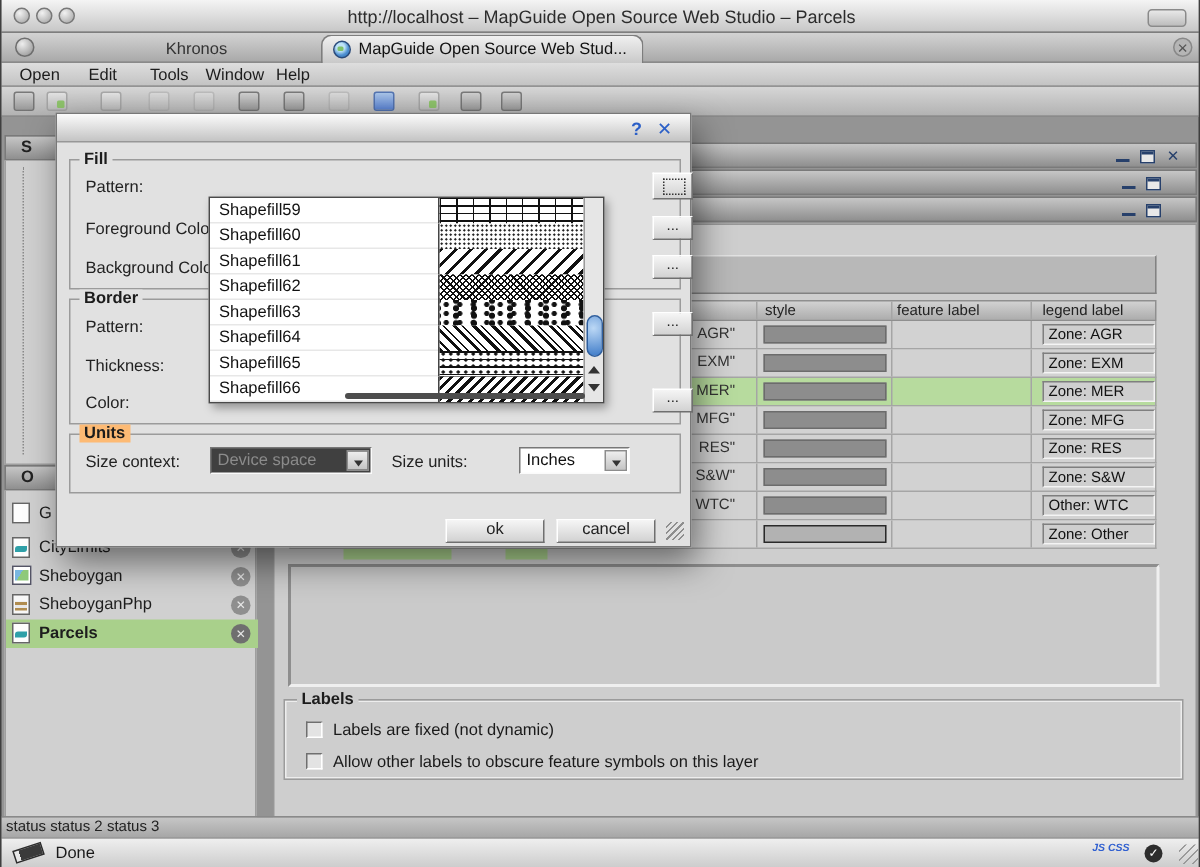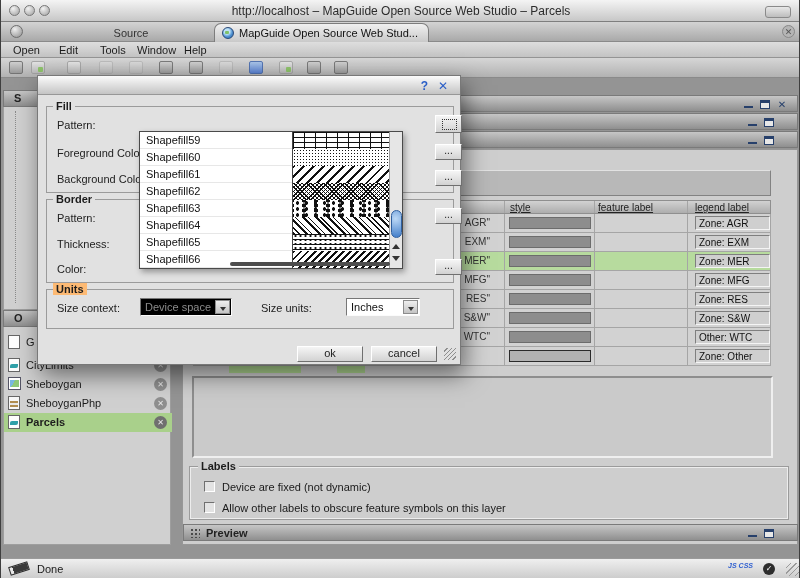--- a/index.html
+++ b/index.html
@@ -61,21 +61,21 @@
   
   .hdr-ctl{top:4px;width:10px;height:9px;box-sizing:border-box;}
   .ctl-min{border-bottom:2px solid #27406b;height:8px;width:9px;}
   .ctl-max{border:1px solid #27406b;background:#e8e8e8;}
   .ctl-max:after{content:"";position:absolute;left:0;top:0;width:8px;height:2px;background:#27406b;}
   .ctl-close{color:#27406b;font-weight:bold;font-size:10px;line-height:9px;text-align:center;border:none;}
   .content{left:181px;top:149px;width:616px;height:396px;background:#cecece;border:1px solid #979797;box-sizing:border-box;}
   .graybox{background:#b8b8b8;border-top:1px solid #e2e2e2;border-left:1px solid #e2e2e2;
     border-right:1px solid #828282;border-bottom:1px solid #828282;box-sizing:border-box;}
   .tbl-hdr{background:linear-gradient(#d2d2d2,#adadad);border:1px solid #8f8f8f;box-sizing:border-box;font-size:10px;color:#222;}
-  .tbl-hdr span{position:absolute;top:1px;text-decoration:underline;}
+  .tbl-hdr span{position:absolute;top:1px;}
   .tbl-row{left:192px;width:578px;height:19px;background:#d2d2d2;border-bottom:1px solid #a5a5a5;
     border-left:1px solid #a5a5a5;border-right:1px solid #a5a5a5;box-sizing:border-box;}
   .tbl-row.green{background:#b7db9e;}
   .colline{position:absolute;top:0;width:1px;height:100%;background:#a5a5a5;}
   .filter-cell{position:absolute;left:0;top:3px;width:296px;text-align:right;color:#333;font-size:10px;overflow:hidden;}
   .swatch{position:absolute;left:315px;top:3px;width:82px;height:12px;background:#8d8d8d;border:1px solid #6c6c6c;box-sizing:border-box;}
   .swatch.lite{background:#b2b2b2;border:1px solid #2a2a2a;}
   .legend-cell{position:absolute;left:501px;top:2px;width:75px;height:14px;background:#cfcfcf;font-size:10px;
     border-top:1px solid #7f7f7f;border-left:1px solid #7f7f7f;border-bottom:1px solid #f4f4f4;border-right:1px solid #f4f4f4;
     box-sizing:border-box;padding:1px 0 0 3px;color:#111;white-space:nowrap;overflow:hidden;}
@@ -146,21 +146,21 @@
   <div class="abs titlebar">
     <div class="abs tl-btn" style="left:8px"></div>
     <div class="abs tl-btn" style="left:23px"></div>
     <div class="abs tl-btn" style="left:38px"></div>
     <div class="abs win-title">http://localhost – MapGuide Open Source Web Studio – Parcels</div>
     <div class="abs min-widget"></div>
   </div>
 
   <div class="abs tabbar">
     <div class="abs sphere"></div>
-    <div class="abs tab-inactive">Source</div>
+    <div class="abs tab-inactive">Khronos</div>
     <div class="abs tab-active">
       <div class="abs globe"></div>
       <div class="abs" style="left:24px;top:3px;color:#111">MapGuide Open Source Web Stud...</div>
     </div>
     <div class="abs tab-close">✕</div>
   </div>
 
   <div class="abs menubar">
     <div class="abs menu-item" style="left:12px">Open</div>
     <div class="abs menu-item" style="left:58px">Edit</div>
@@ -311,32 +311,29 @@
       <div class="legend-cell">Zone: Other</div>
   </div>
 
   <div class="abs greenstrip" style="left:228px;width:72px"></div>
   <div class="abs greenstrip" style="left:336px;width:28px"></div>
   <div class="abs recessed"></div>
 
   <div class="abs fieldset" style="left:188px;top:466px;width:600px;height:54px">
     <div class="fs-legend" style="left:8px">Labels</div>
     <div class="abs checkbox" style="left:14px;top:14px"></div>
-    <div class="abs" style="left:32px;top:14px">Device are fixed (not dynamic)</div>
+    <div class="abs" style="left:32px;top:14px">Labels are fixed (not dynamic)</div>
     <div class="abs checkbox" style="left:14px;top:35px"></div>
     <div class="abs" style="left:32px;top:35px">Allow other labels to obscure feature symbols on this layer</div>
   </div>
 
-  <div class="abs panel-hdr" style="left:182px;top:524px;width:615px;height:17px">
-    <div class="abs dots-ico" style="left:6px;top:3px"></div>
-    <div class="abs" style="left:22px;top:2px">Preview</div>
-    <div class="abs hdr-ctl ctl-min" style="right:40px"></div>
-    <div class="abs hdr-ctl ctl-max" style="right:23px"></div>
-  </div>
-
+
+  <div class="abs statusbar">
+    <div class="abs" style="left:3px;top:1px">status status 2 status 3</div>
+  </div>
   <div class="abs donebar">
     <div class="abs crayon"></div>
     <div class="abs" style="left:36px;top:4px">Done</div>
     <div class="abs js-ico">JS CSS</div>
     <div class="abs check-ico">✓</div>
     <div class="abs grip"></div>
   </div>
 
   <div class="abs dialog">
     <div class="abs dlg-title">
@@ -361,21 +358,21 @@
       <div class="abs dlg-label" style="left:10px;top:12px">Pattern:</div>
       <div class="abs dlg-label" style="left:10px;top:38px">Thickness:</div>
       <div class="abs dlg-label" style="left:10px;top:63px">Color:</div>
       <div class="abs btn3d" style="left:388px;top:8px;width:27px;height:16px;font-size:10px">...</div>
       <div class="abs btn3d" style="left:388px;top:59px;width:27px;height:16px;font-size:10px">...</div>
     </div>
 
     <div class="abs fieldset" style="left:8px;top:213px;width:408px;height:40px;box-shadow:none">
       <div class="fs-legend" style="left:6px;background:#fdba74">Units</div>
       <div class="abs dlg-label" style="left:10px;top:12px">Size context:</div>
-      <div class="abs combo" style="left:93px;top:8px;width:92px;height:18px;background:#000000">
+      <div class="abs combo" style="left:93px;top:8px;width:108px;height:18px;background:#404040">
         <div class="abs" style="left:4px;top:2px;color:#8b8b8b">Device space</div>
         <div class="sel-arrow"></div>
       </div>
       <div class="abs dlg-label" style="left:214px;top:12px">Size units:</div>
       <div class="abs combo" style="left:299px;top:8px;width:74px;height:18px;background:#fff">
         <div class="abs" style="left:4px;top:2px;color:#111">Inches</div>
         <div class="sel-arrow"></div>
       </div>
     </div>
 

